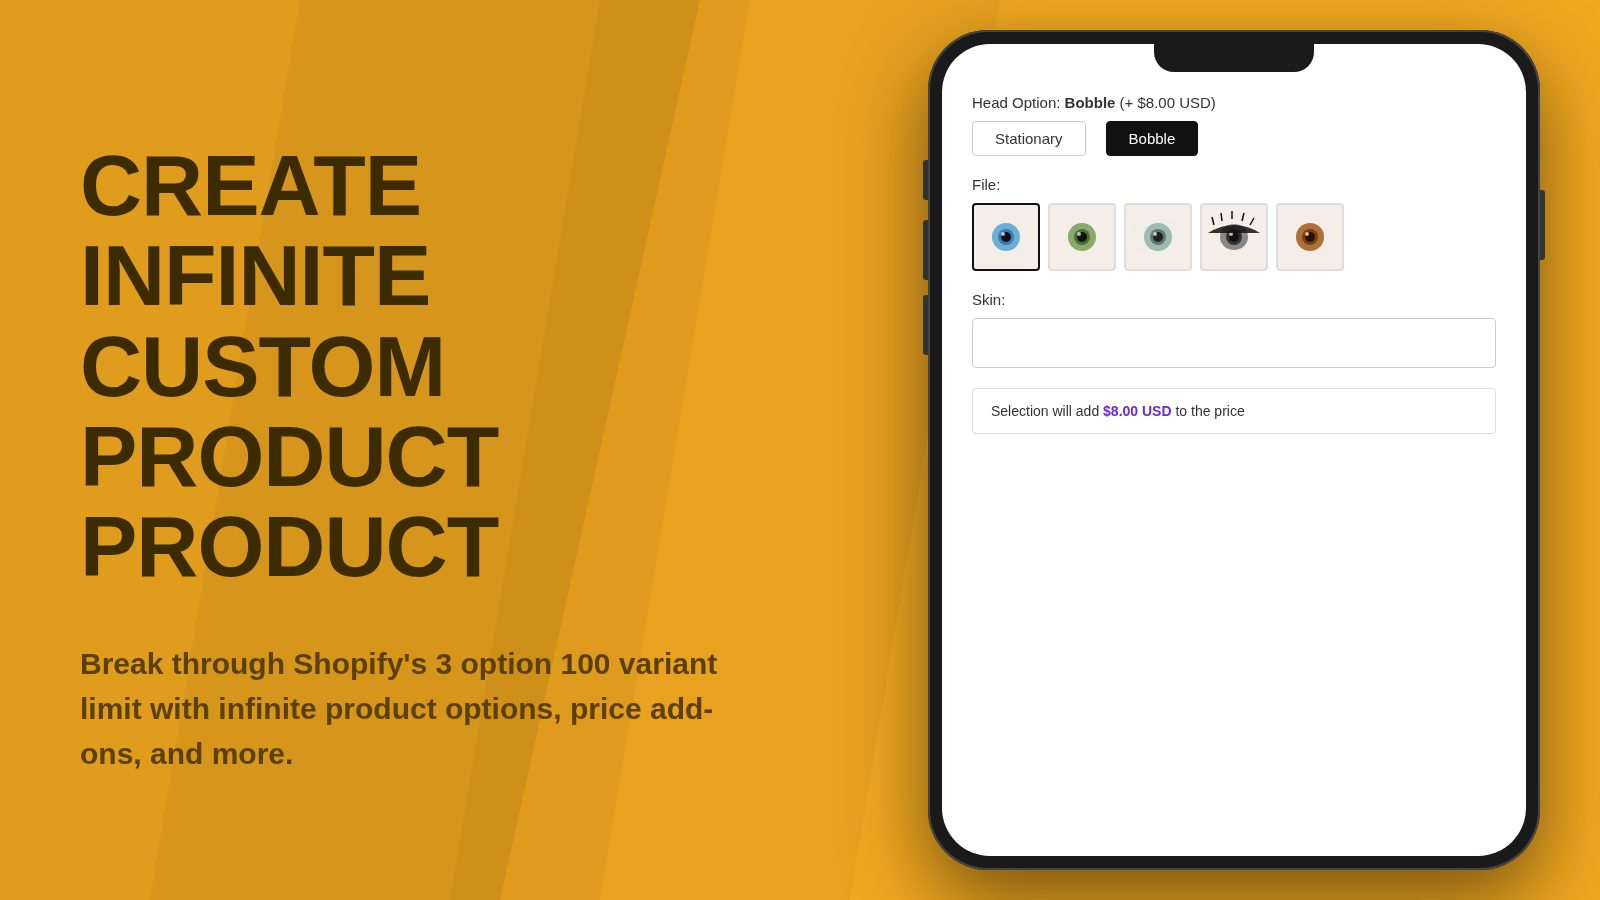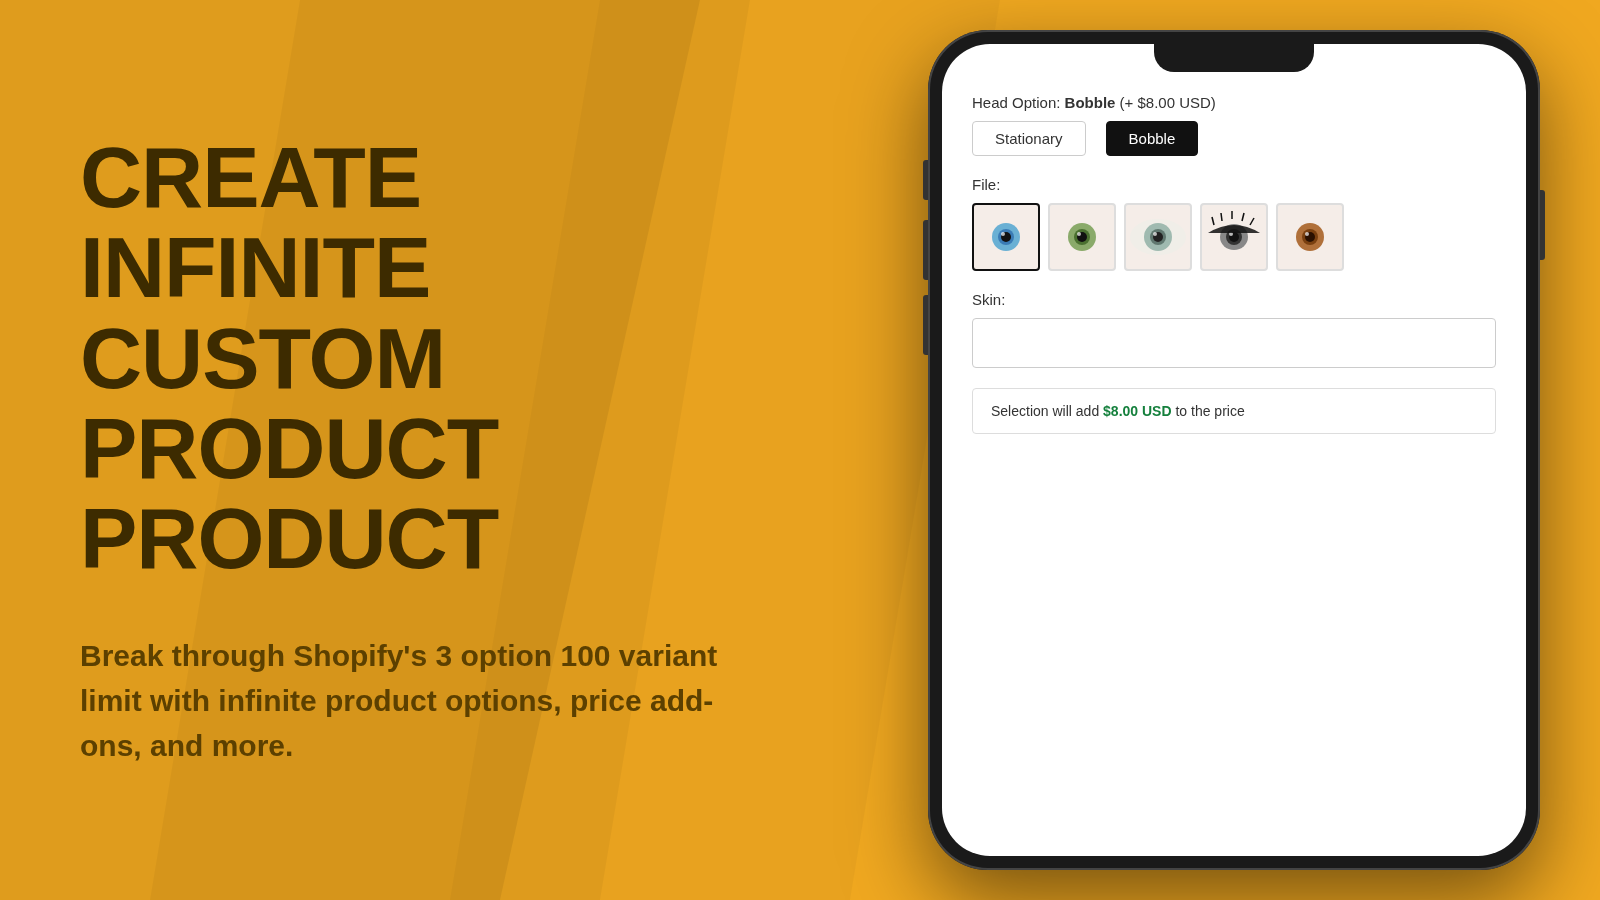--- a/index.html
+++ b/index.html
@@ -17,21 +17,21 @@
     .bg-shape {
       position: absolute;
       top: 0; left: 0;
       width: 100%; height: 100%;
       pointer-events: none;
     }
 
     .left-content {
       position: absolute;
       left: 80px;
-      top: 132px;
+      top: 140px;
       width: 700px;
     }
 
     .main-title {
       font-size: 86px;
       font-weight: 800;
       color: #3D2B00;
       line-height: 1.05;
       letter-spacing: -1px;
       margin-bottom: 50px;
@@ -239,21 +239,21 @@
 
     .price-notice {
       border: 1.5px solid #ddd;
       border-radius: 4px;
       padding: 14px 18px;
       font-size: 14px;
       color: #333;
     }
 
     .price-notice .price-highlight {
-      color: #15803d;
+      color: #6d28d9;
       font-weight: 600;
     }
 
     .screen-content {
       overflow-y: auto;
       height: 100%;
     }
     .screen-content::-webkit-scrollbar { display: none; }
   </style>
 </head>

